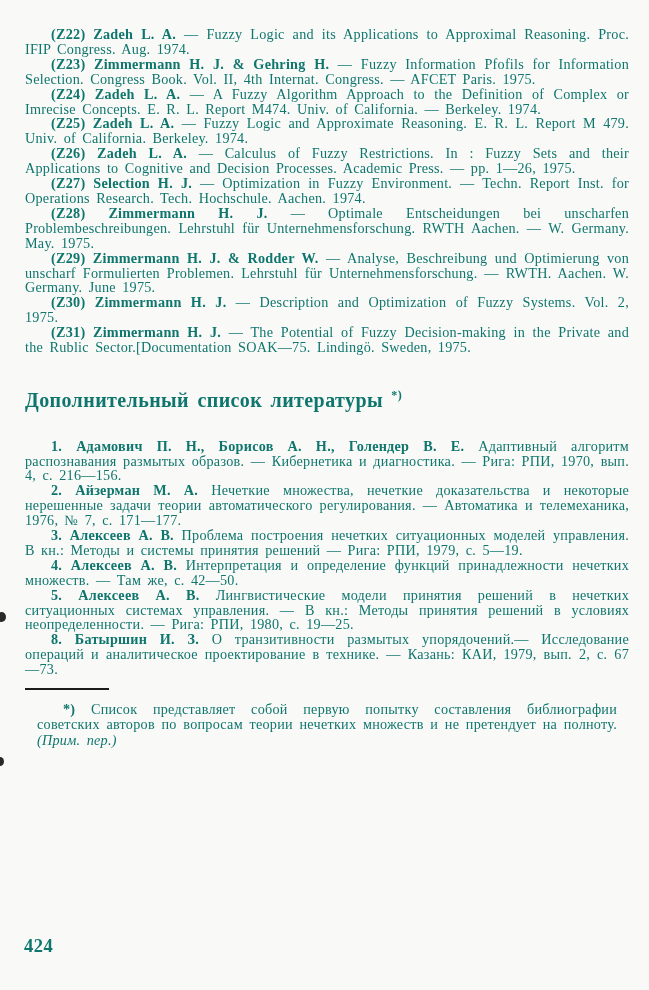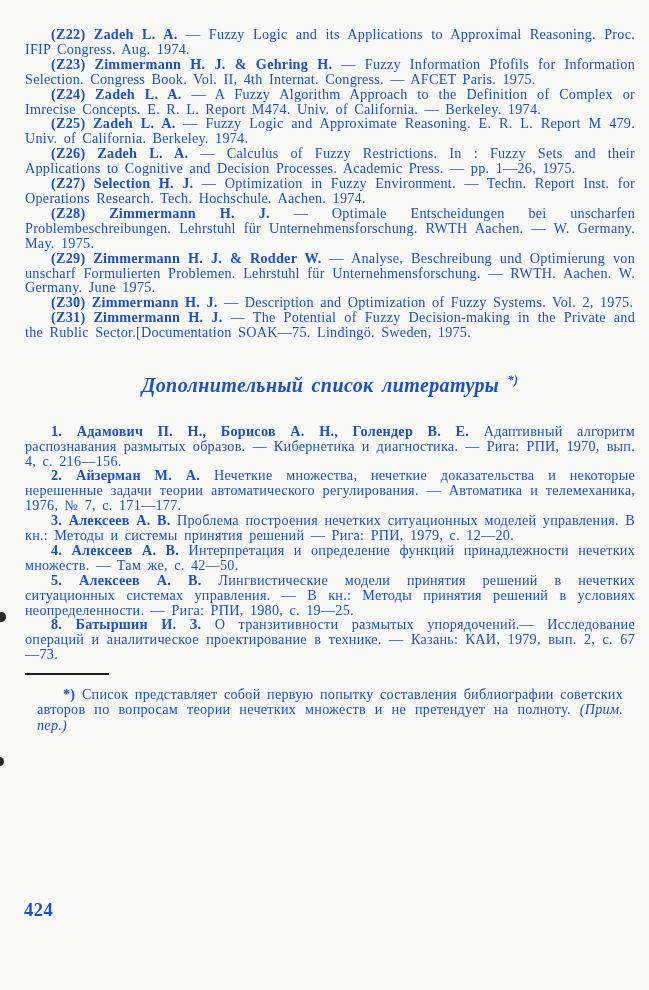--- a/index.html
+++ b/index.html
@@ -6,63 +6,61 @@
   body {
     width: 649px; height: 990px;
     background: #efefee;
     font-family: "Liberation Serif", "DejaVu Serif", serif;
   }
   .sheet {
     position: relative;
     width: 649px; height: 990px;
     box-sizing: border-box;
     background: #f9f9f7;
-    color: #1d4ed8;
-    padding: 27px 14px 0 25px;
+    color: #0f766e;
+    padding: 27px 20px 0 25px;
     overflow: hidden;
   }
   .refs { text-align: justify; }
   p.ref {
     margin: 0;
     text-indent: 26px;
     font-size: 14.2px;
     line-height: 14.9px;
     letter-spacing: 0.25px;
     word-spacing: 2.6px;
     text-align: justify;
   }
   .b { font-weight: bold; }
   .section-header {
     margin: 33px 0 27px 0;
-    text-align: center;
     font-weight: bold;
     font-size: 20px;
     letter-spacing: 0.4px;
     word-spacing: 3px;
-    font-style: italic;
   }
   .section-header sup { font-size: 12px; font-weight: bold; }
   .footnote-rule {
     width: 84px; height: 0;
     border-top: 2px solid #1d1c1a;
     margin: 11px 0 5px 0;
   }
   p.footnote {
     margin: 12px;
     text-indent: 26px;
     font-size: 14.2px;
     line-height: 15.2px;
     letter-spacing: 0.25px;
     word-spacing: 2.6px;
     text-align: justify;
   }
   p.footnote .note { font-style: italic; }
   .page-number {
     position: absolute;
-    left: 24px; top: 900px;
+    left: 24px; top: 936px;
     font-weight: bold;
     font-size: 18.5px;
     letter-spacing: 0.5px;
   }
   
   .speck {
     position: absolute;
     background: #2a2926;
     border-radius: 50%;
   }
@@ -88,21 +86,21 @@
     <p class="ref"><span class="b">(Z29) Zimmermann H. J. &amp; Rodder W.</span> <span>— Analyse, Beschreibung und Optimierung von unscharf Formulierten Problemen. Lehrstuhl für Unternehmensforschung. — RWTH. Aachen. W. Germany. June 1975.</span></p>
     <p class="ref"><span class="b">(Z30) Zimmermann H. J.</span> <span>— Description and Optimization of Fuzzy Systems. Vol. 2, 1975.</span></p>
     <p class="ref"><span class="b">(Z31) Zimmermann H. J.</span> <span>— The Potential of Fuzzy Decision-making in the Private and the Rublic Sector.[Documentation SOAK—75. Lindingö. Sweden, 1975.</span></p>
   </div>
 
   <h2 class="section-header"><span>Дополнительный список литературы</span> <sup>*)</sup></h2>
 
   <div class="refs">
     <p class="ref"><span class="b">1. Адамович П. Н., Борисов А. Н., Голендер В. Е.</span> <span>Адаптивный алгоритм распознавания размытых образов. — Кибернетика и диагностика. — Рига: РПИ, 1970, вып. 4, с. 216—156.</span></p>
     <p class="ref"><span class="b">2. Айзерман М. А.</span> <span>Нечеткие множества, нечеткие доказательства и некоторые нерешенные задачи теории автоматического регулирования. — Автоматика и телемеханика, 1976, № 7, с. 171—177.</span></p>
-    <p class="ref"><span class="b">3. Алексеев А. В.</span> <span>Проблема построения нечетких ситуационных моделей управления. В кн.: Методы и системы принятия решений — Рига: РПИ, 1979, с. 12—20.</span></p>
+    <p class="ref"><span class="b">3. Алексеев А. В.</span> <span>Проблема построения нечетких ситуационных моделей управления. В кн.: Методы и системы принятия решений — Рига: РПИ, 1979, с. 5—19.</span></p>
     <p class="ref"><span class="b">4. Алексеев А. В.</span> <span>Интерпретация и определение функций принадлежности нечетких множеств. — Там же, с. 42—50.</span></p>
     <p class="ref"><span class="b">5. Алексеев А. В.</span> <span>Лингвистические модели принятия решений в нечетких ситуационных системах управления. — В кн.: Методы принятия решений в условиях неопределенности. — Рига: РПИ, 1980, с. 19—25.</span></p>
     <p class="ref"><span class="b">8. Батыршин И. З.</span> <span>О транзитивности размытых упорядочений.— Исследование операций и аналитическое проектирование в технике. — Казань: КАИ, 1979, вып. 2, с. 67—73.</span></p>
   </div>
 
   <div class="footnote-rule"></div>
   <p class="footnote"><span class="b">*)</span> <span>Список представляет собой первую попытку составления библиографии советских авторов по вопросам теории нечетких множеств и не претендует на полноту.</span> <span class="note">(Прим. пер.)</span></p>
 
   <div class="page-number">424</div>
 

